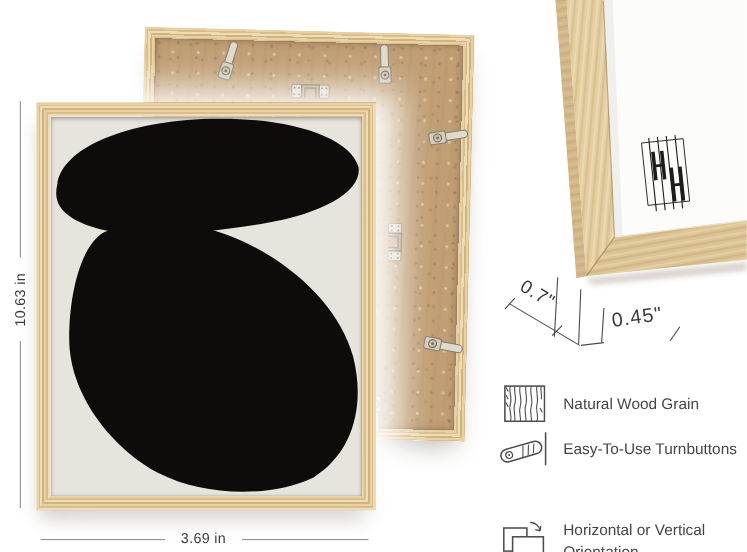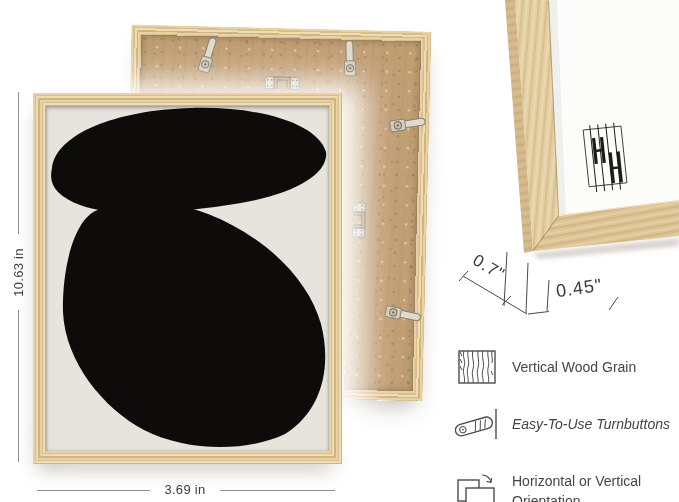--- a/index.html
+++ b/index.html
@@ -50,21 +50,21 @@
 
   
   .corner-detail{position:absolute;left:430px;top:0;}
 
   
   .features{position:absolute;left:452px;top:346px;width:226px;}
   .feature-row{position:absolute;left:0;display:flex;align-items:center;}
   .feature-icon{width:50px;display:flex;justify-content:center;flex:0 0 50px;}
   .feature-label{margin-left:10px;color:#454545;font-size:14px;line-height:1.45;width:160px;}
   .row-1{top:4px;}
-  .row-2{top:60px;font-style:italic;}
+  .row-2{top:44px;}
   .row-3{top:114px;margin-top:11px;}
 </style>
 </head>
 <body>
 
 <div class="stage">
 
   <div class="back-frame">
     <div class="bf-edge bf-top grain-h"></div>
     <div class="bf-edge bf-bottom grain-h"></div>
@@ -222,21 +222,21 @@
           <rect x="1" y="1" width="36" height="32" stroke-width="1.4"></rect>
           <path stroke-width="1" d="M6,1 C4,6 8,11 6,17 C4,23 8,28 6,33"></path>
           <path stroke-width="1" d="M10,1 C9,7 12,12 10,17 C8,23 11,28 10,33"></path>
           <path stroke-width="1" d="M15,1 C13,6 17,13 15,19 C13,25 16,29 15,33"></path>
           <path stroke-width="1" d="M20,1 C19,6 22,12 20,18 C18,24 21,29 20,33"></path>
           <path stroke-width="1" d="M25,1 C23,7 27,13 25,19 C23,25 26,30 25,33"></path>
           <path stroke-width="1" d="M30,1 C29,6 32,12 30,18 C29,24 32,29 30,33"></path>
           <path stroke-width="1" d="M34,1 C33,5 35,9 34,13 M2,2 L4,6 M2,9 L4,13 M2,16 L4,20 M33,21 L35,25"></path>
         </svg>
       </div>
-      <div class="feature-label">Vertical Wood Grain</div>
+      <div class="feature-label">Natural Wood Grain</div>
     </div>
 
     <div class="feature-row row-2">
       <div class="feature-icon">
         <svg width="48" height="36" viewBox="0 0 48 36" fill="none" stroke="#4c4c4c">
           <line x1="43" y1="3" x2="43" y2="33" stroke-width="1.4"></line>
           <g transform="rotate(-16 20 21)">
             <rect x="2" y="15" width="38" height="11.5" rx="5.7" fill="#ffffff" stroke-width="1.4"></rect>
             <circle cx="9.5" cy="20.8" r="3.1" stroke-width="1.1"></circle>
             <circle cx="9.5" cy="20.8" r=".9" fill="#4c4c4c" stroke="none"></circle>

